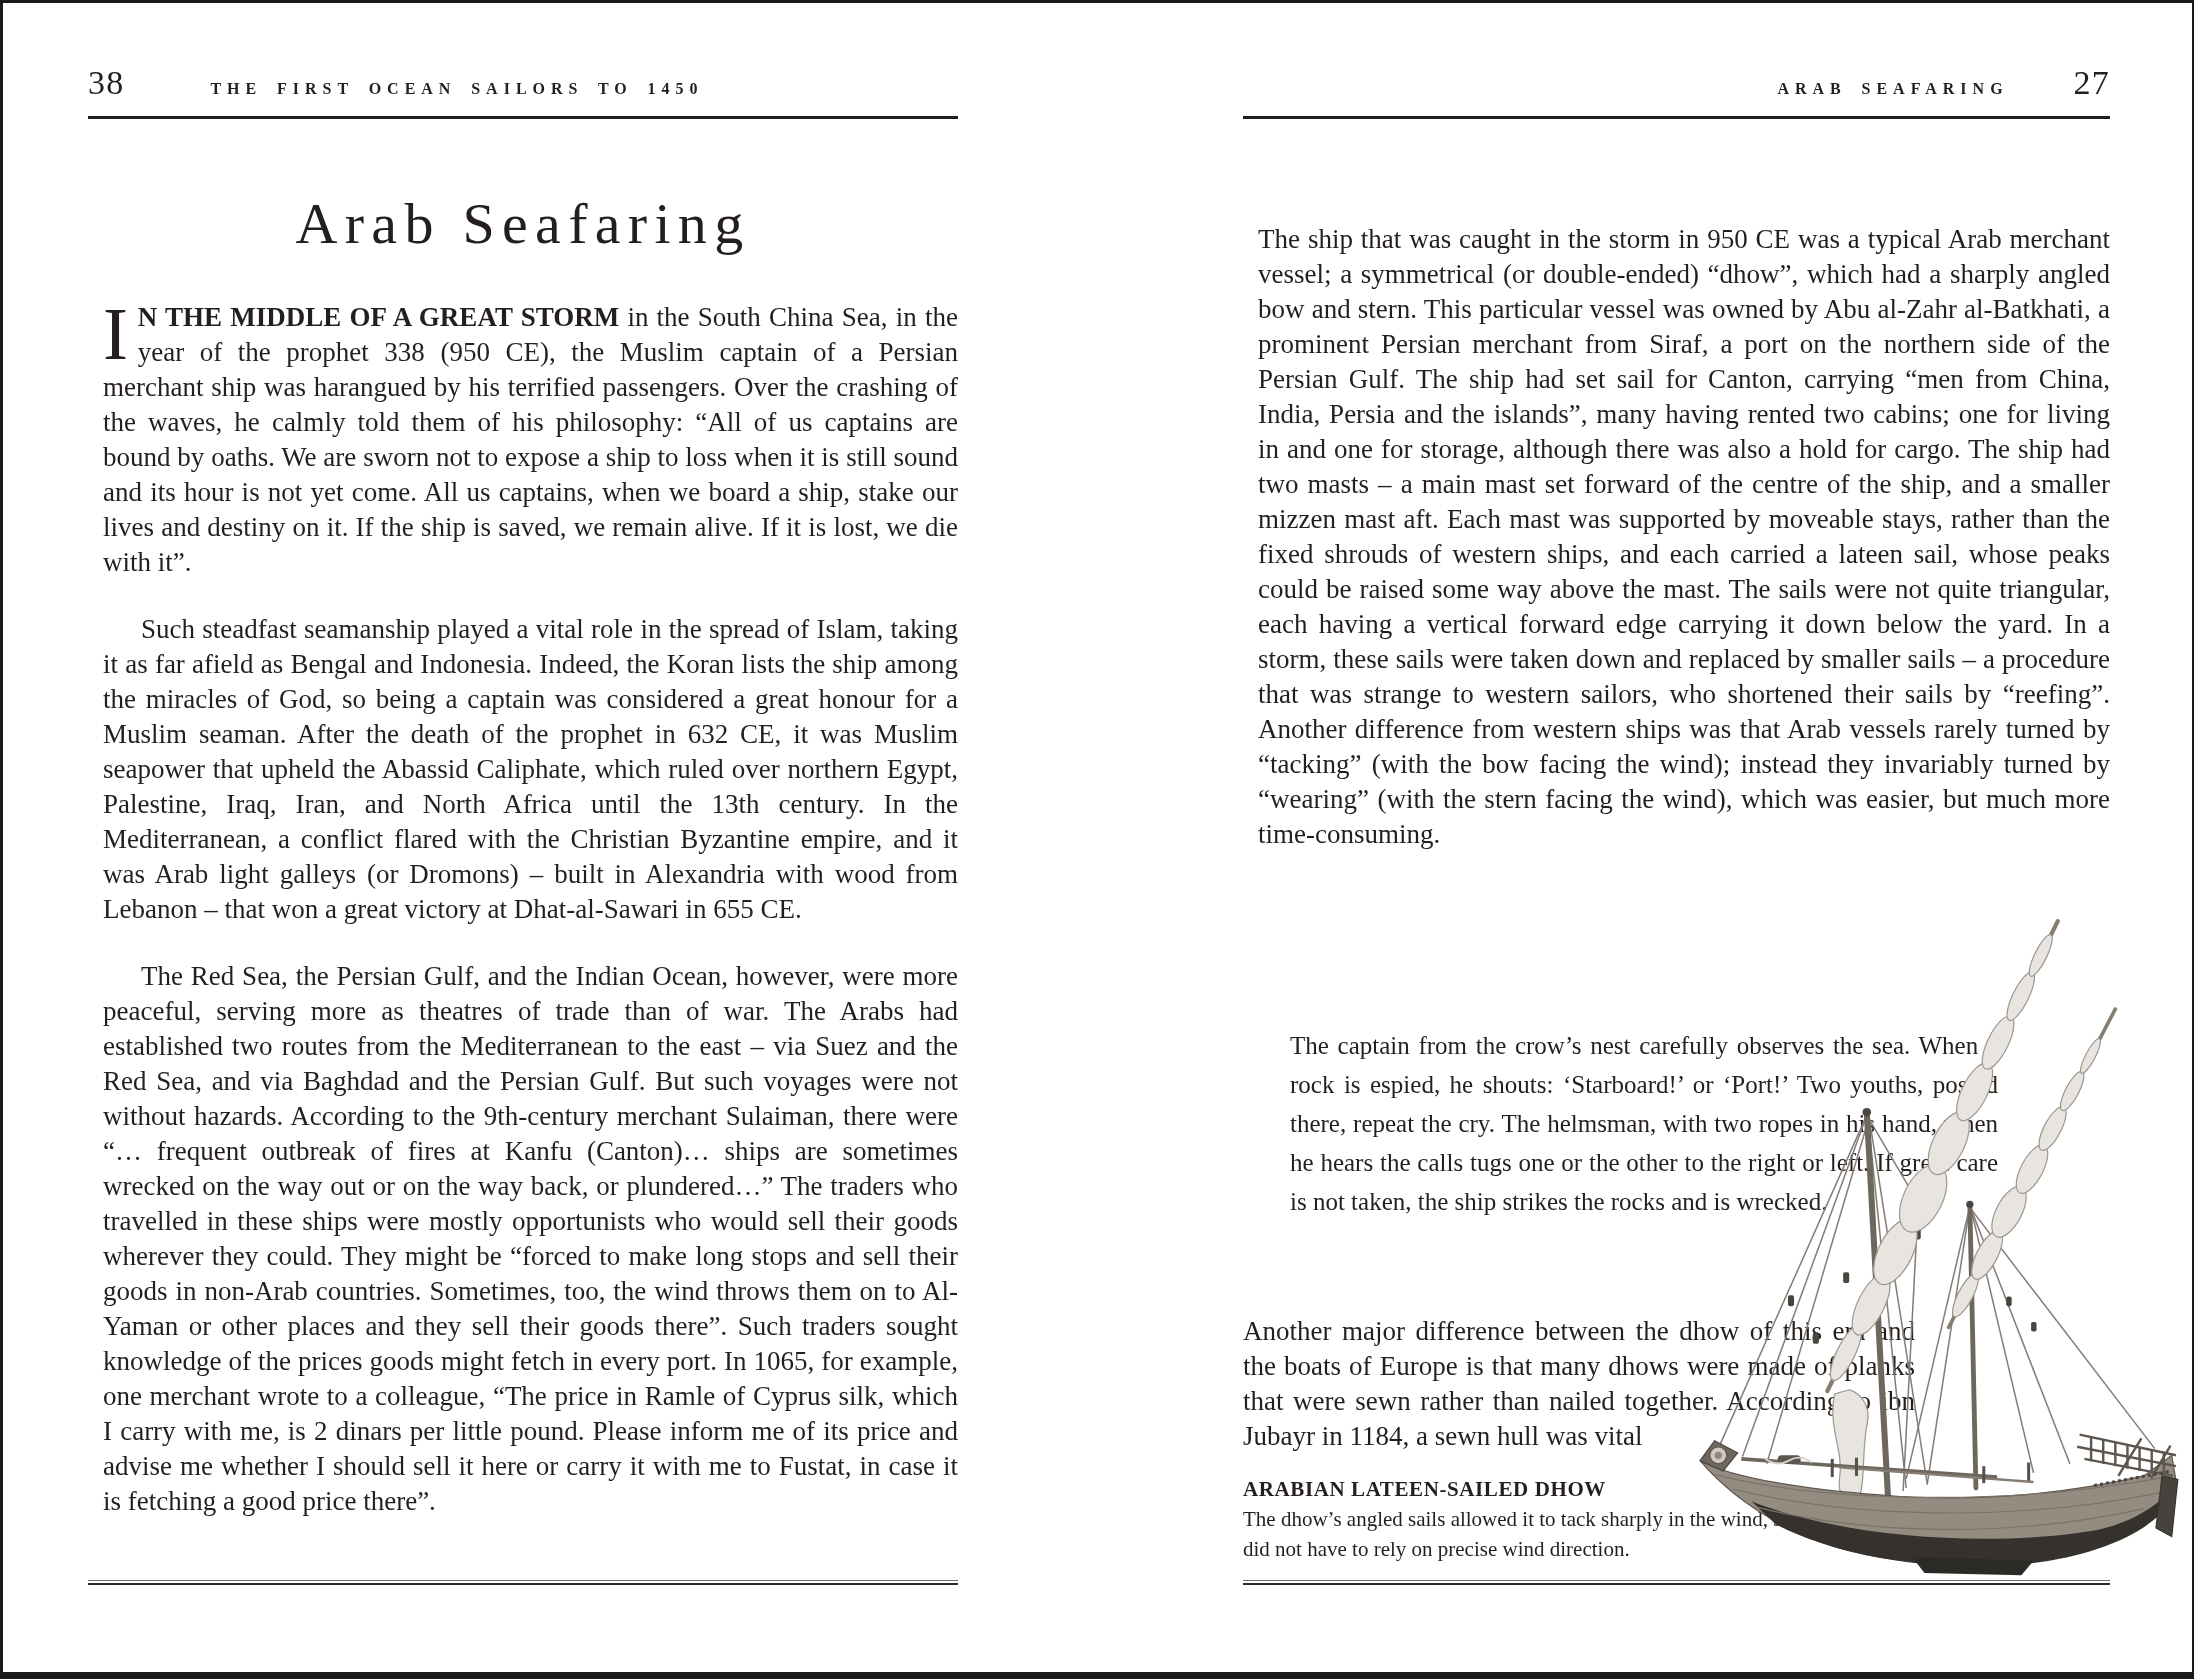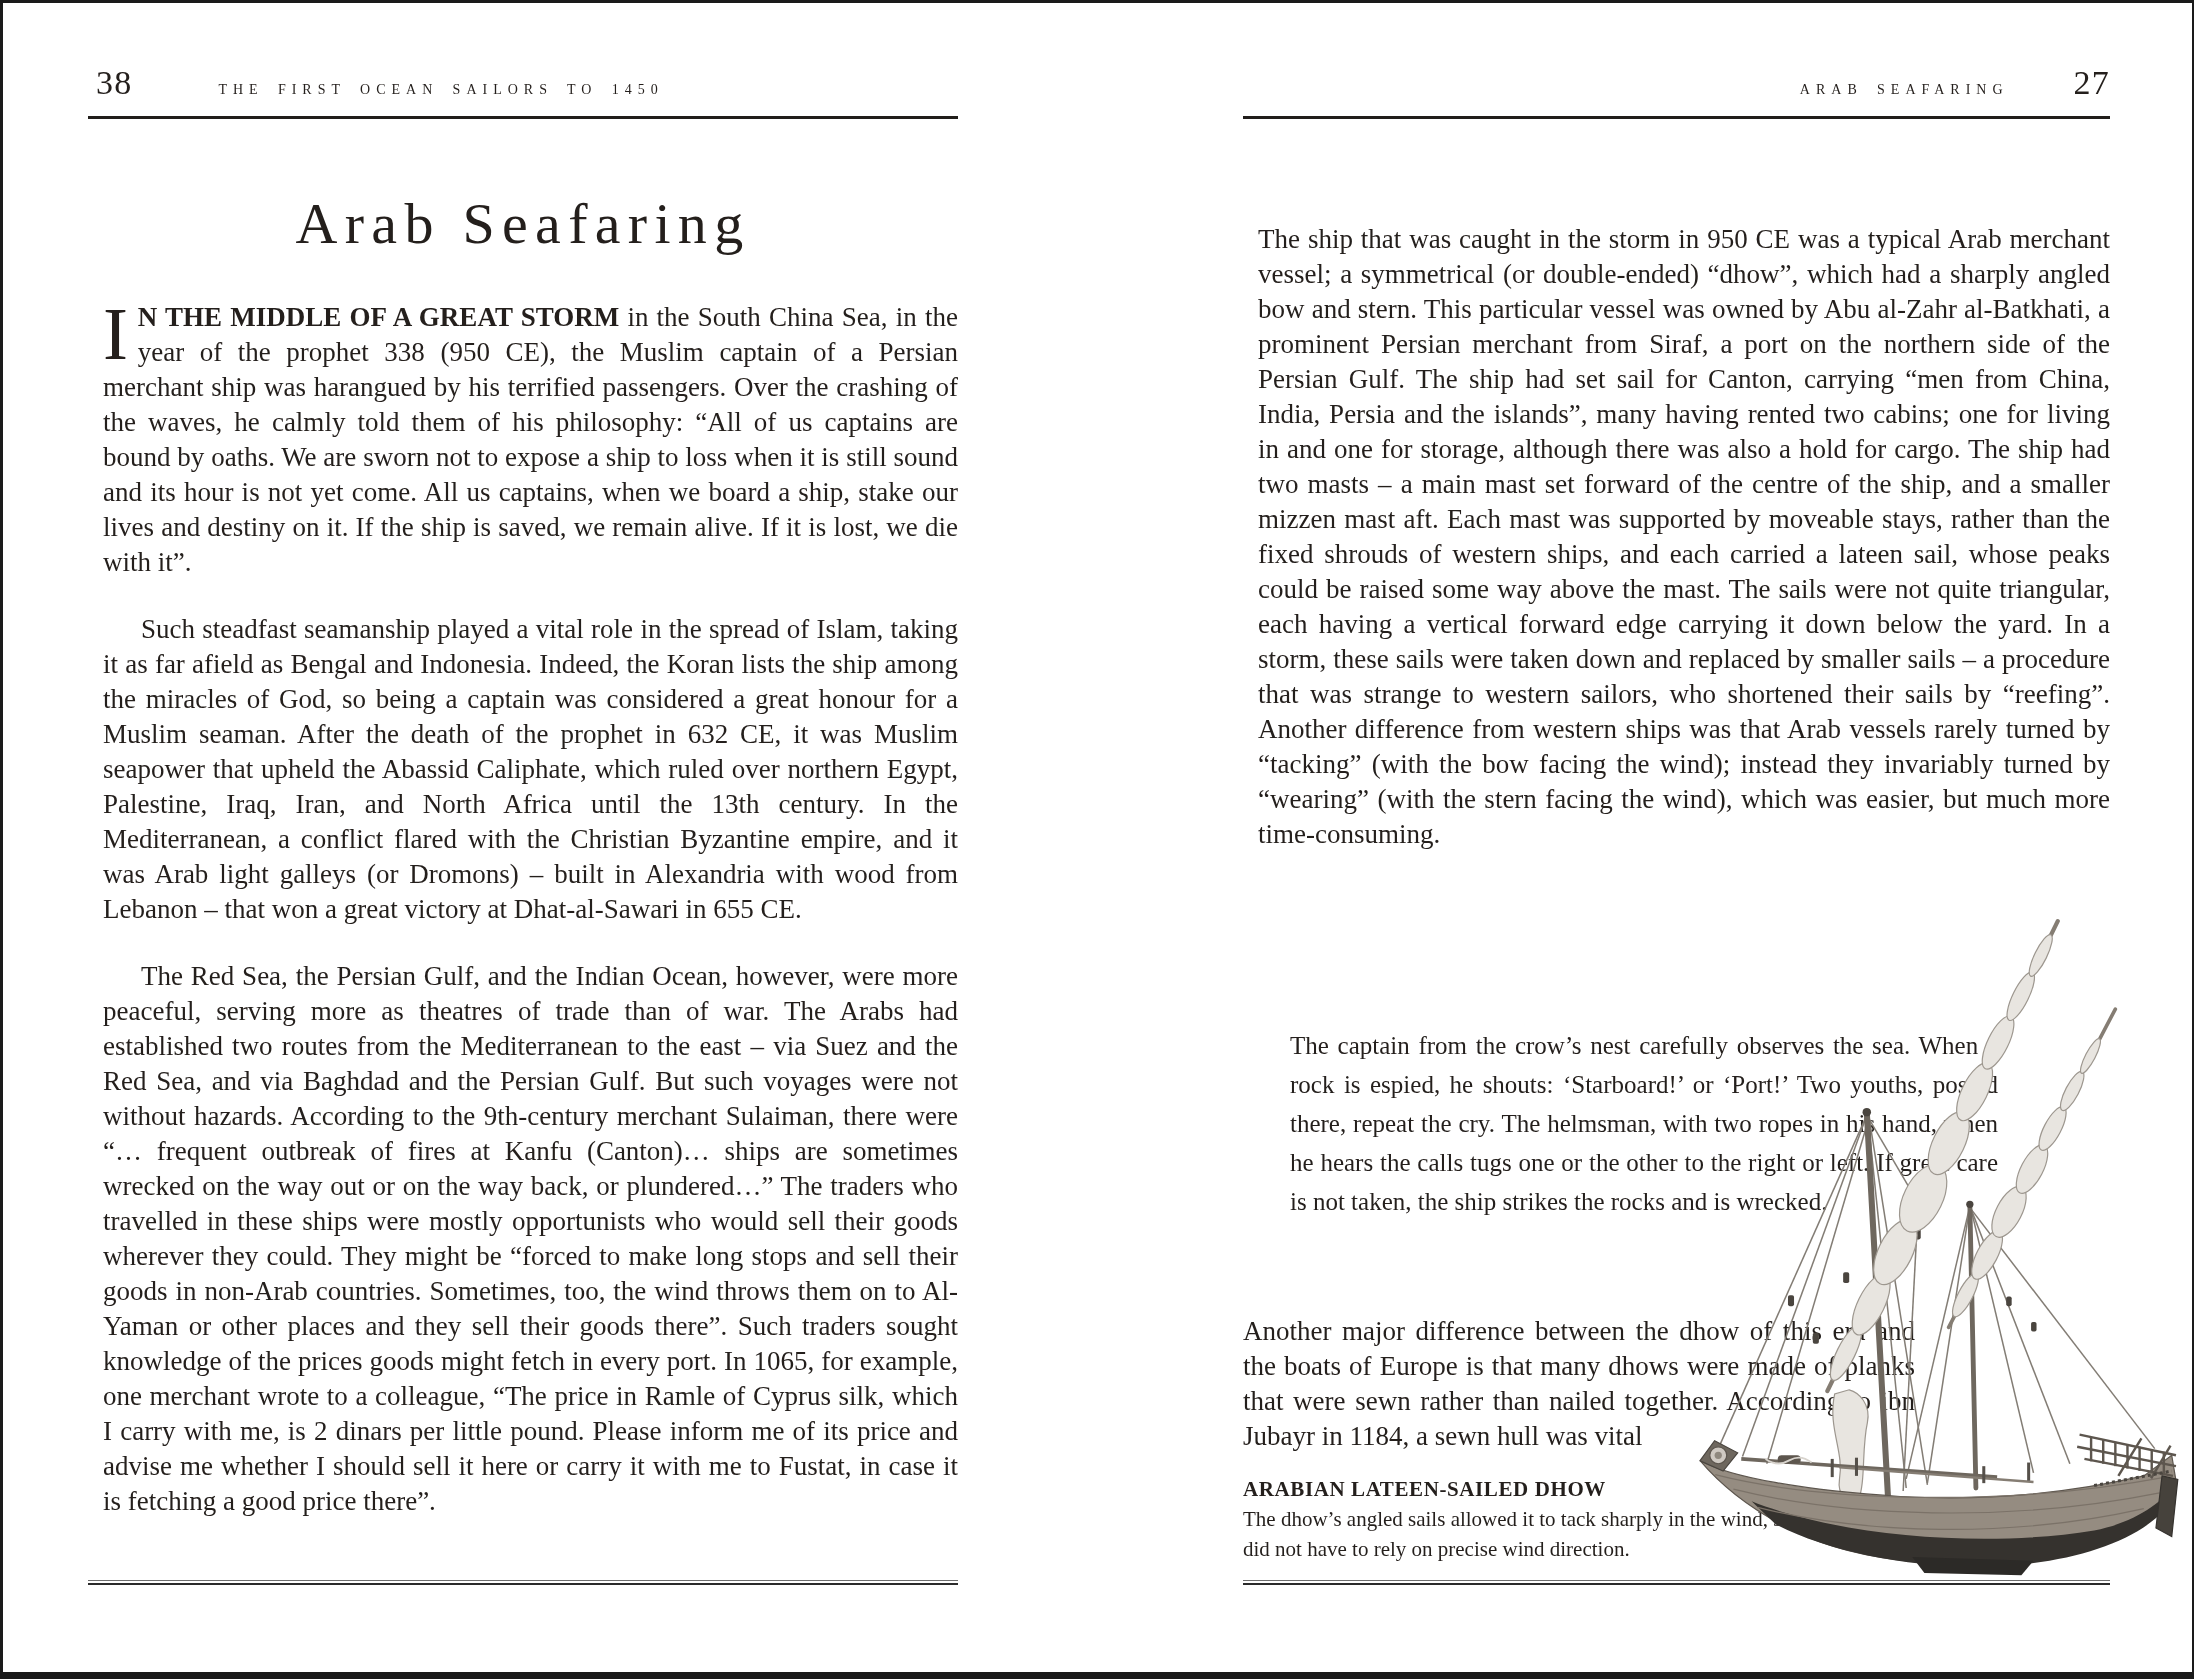--- a/index.html
+++ b/index.html
@@ -15,27 +15,27 @@
     overflow:hidden;
     font-family:"Liberation Serif", serif;
     color:#241f1c;
   }
   .page{position:absolute;top:0;height:1679px;}
   .page-left{left:85px;width:870px;}
   .page-right{left:1240px;width:867px;}
 
   .running-head{
     position:absolute;top:63px;left:0;right:0;
-    display:flex;align-items:baseline;margin-left:8px;
+    display:flex;align-items:baseline;
   }
   .folio{
     font-size:34px;line-height:1;font-weight:400;letter-spacing:1.2px;
   }
   .head-title{
-    font-size:14px;font-weight:400;letter-spacing:6px;word-spacing:4.8px;
+    font-size:16px;font-weight:700;letter-spacing:6px;word-spacing:4.8px;
     line-height:1;
   }
   .page-left .head-title{margin-left:86px;}
   .page-right .running-head{justify-content:flex-end;}
   .page-right .head-title{margin-right:65px;}
 
   .head-rule{
     position:absolute;top:113px;left:0;right:0;height:3px;background:#211e1b;
   }
   .foot-rule{

